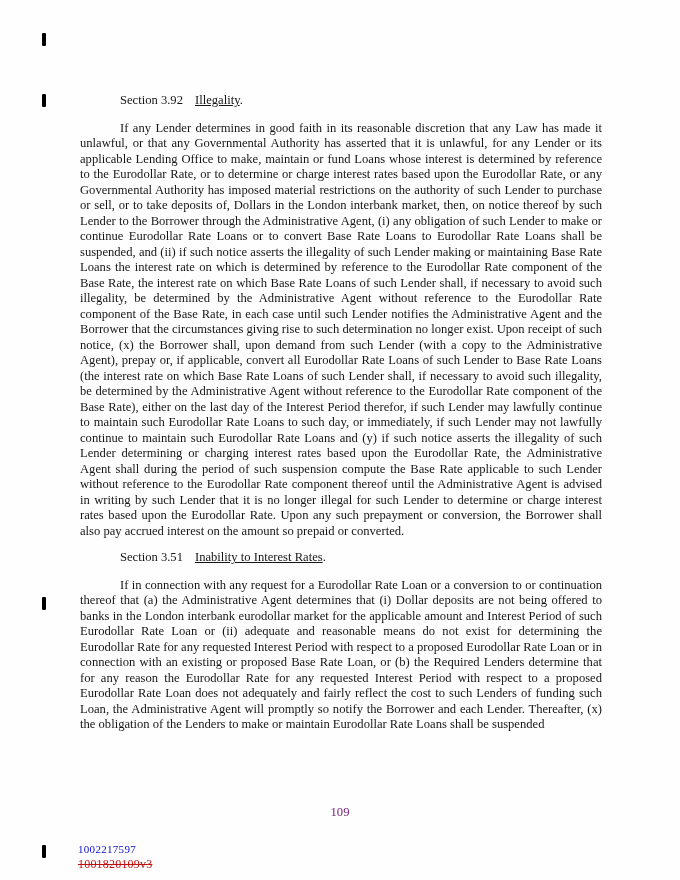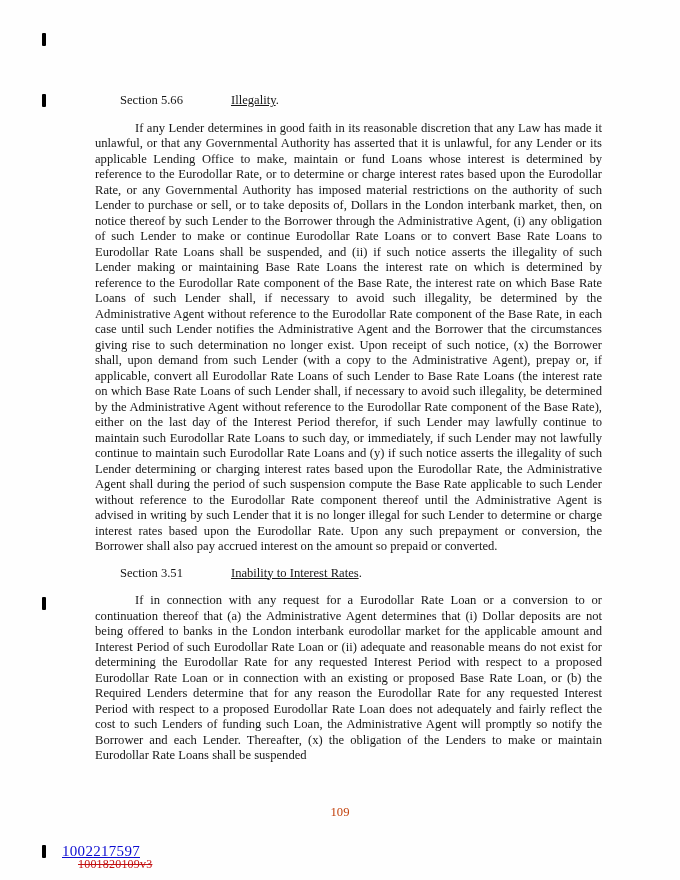--- a/index.html
+++ b/index.html
@@ -25,23 +25,23 @@
     width: 522px;
     font-size: 12.6px;
     line-height: 15.5px;
     text-align: justify;
   }
   .heading {
     text-indent: 40px;
     margin: 0;
   }
   .tabgap { display: inline-block; width: 12px; }
-  .sec-title { text-decoration: underline; margin-left: 36px; }
+  .sec-title { text-decoration: underline; }
   .para {
-    margin: 12px 0 11px 15px;
+    margin: 12px 0 11px 0;
     text-indent: 40px;
   }
   .change-bar {
     position: absolute;
     left: 42px;
     width: 4px;
     height: 13px;
     background: #000;
     border-radius: 1px;
   }
@@ -49,29 +49,28 @@
   .bar-2 { top: 94px; }
   .bar-3 { top: 597px; }
   .bar-4 { top: 845px; }
   .page-number {
     position: absolute;
     top: 805px;
     left: 0;
     width: 100%;
     text-align: center;
     font-size: 12.6px;
-    color: #c2410c;
+    color: #701a75;
   }
   .doc-id-current {
     position: absolute;
-    left: 62px;
+    left: 78px;
     top: 843px;
-    font-size: 15px;
+    font-size: 11px;
     color: #0c0cd0;
-    text-decoration: underline;
     letter-spacing: 0.3px;
   }
   .doc-id-previous {
     position: absolute;
     left: 78px;
     top: 857px;
     font-size: 12px;
     color: #c21010;
     text-decoration: line-through;
     letter-spacing: 0.2px;
@@ -82,21 +81,21 @@
 
 <div class="page">
 
   <div class="change-bar bar-1"></div>
   <div class="change-bar bar-2"></div>
   <div class="change-bar bar-3"></div>
   <div class="change-bar bar-4"></div>
 
   <div class="content">
 
-    <div class="heading"><span>Section 5.66</span><span class="tabgap"></span><span class="sec-title">Illegality</span><span>.</span></div>
+    <div class="heading"><span>Section 3.92</span><span class="tabgap"></span><span class="sec-title">Illegality</span><span>.</span></div>
 
     <p class="para">If any Lender determines in good faith in its reasonable discretion that any Law has made it unlawful, or that any Governmental Authority has asserted that it is unlawful, for any Lender or its applicable Lending Office to make, maintain or fund Loans whose interest is determined by reference to the Eurodollar Rate, or to determine or charge interest rates based upon the Eurodollar Rate, or any Governmental Authority has imposed material restrictions on the authority of such Lender to purchase or sell, or to take deposits of, Dollars in the London interbank market, then, on notice thereof by such Lender to the Borrower through the Administrative Agent, (i) any obligation of such Lender to make or continue Eurodollar Rate Loans or to convert Base Rate Loans to Eurodollar Rate Loans shall be suspended, and (ii) if such notice asserts the illegality of such Lender making or maintaining Base Rate Loans the interest rate on which is determined by reference to the Eurodollar Rate component of the Base Rate, the interest rate on which Base Rate Loans of such Lender shall, if necessary to avoid such illegality, be determined by the Administrative Agent without reference to the Eurodollar Rate component of the Base Rate, in each case until such Lender notifies the Administrative Agent and the Borrower that the circumstances giving rise to such determination no longer exist.  Upon receipt of such notice, (x) the Borrower shall, upon demand from such Lender (with a copy to the Administrative Agent), prepay or, if applicable, convert all Eurodollar Rate Loans of such Lender to Base Rate Loans (the interest rate on which Base Rate Loans of such Lender shall, if necessary to avoid such illegality, be determined by the Administrative Agent without reference to the Eurodollar Rate component of the Base Rate), either on the last day of the Interest Period therefor, if such Lender may lawfully continue to maintain such Eurodollar Rate Loans to such day, or immediately, if such Lender may not lawfully continue to maintain such Eurodollar Rate Loans and (y) if such notice asserts the illegality of such Lender determining or charging interest rates based upon the Eurodollar Rate, the Administrative Agent shall during the period of such suspension compute the Base Rate applicable to such Lender without reference to the Eurodollar Rate component thereof until the Administrative Agent is advised in writing by such Lender that it is no longer illegal for such Lender to determine or charge interest rates based upon the Eurodollar Rate.  Upon any such prepayment or conversion, the Borrower shall also pay accrued interest on the amount so prepaid or converted.</p>
 
     <div class="heading"><span>Section 3.51</span><span class="tabgap"></span><span class="sec-title">Inability to Interest Rates</span><span>.</span></div>
 
     <p class="para">If in connection with any request for a Eurodollar Rate Loan or a conversion to or continuation thereof that (a) the Administrative Agent determines that (i) Dollar deposits are not being offered to banks in the London interbank eurodollar market for the applicable amount and Interest Period of such Eurodollar Rate Loan or (ii) adequate and reasonable means do not exist for determining the Eurodollar Rate for any requested Interest Period with respect to a proposed Eurodollar Rate Loan or in connection with an existing or proposed Base Rate Loan, or (b) the Required Lenders determine that for any reason the Eurodollar Rate for any requested Interest Period with respect to a proposed Eurodollar Rate Loan does not adequately and fairly reflect the cost to such Lenders of funding such Loan, the Administrative Agent will promptly so notify the Borrower and each Lender.  Thereafter, (x) the obligation of the Lenders to make or maintain Eurodollar Rate Loans shall be suspended</p>
 
   </div>
 
   <div class="page-number">109</div>

